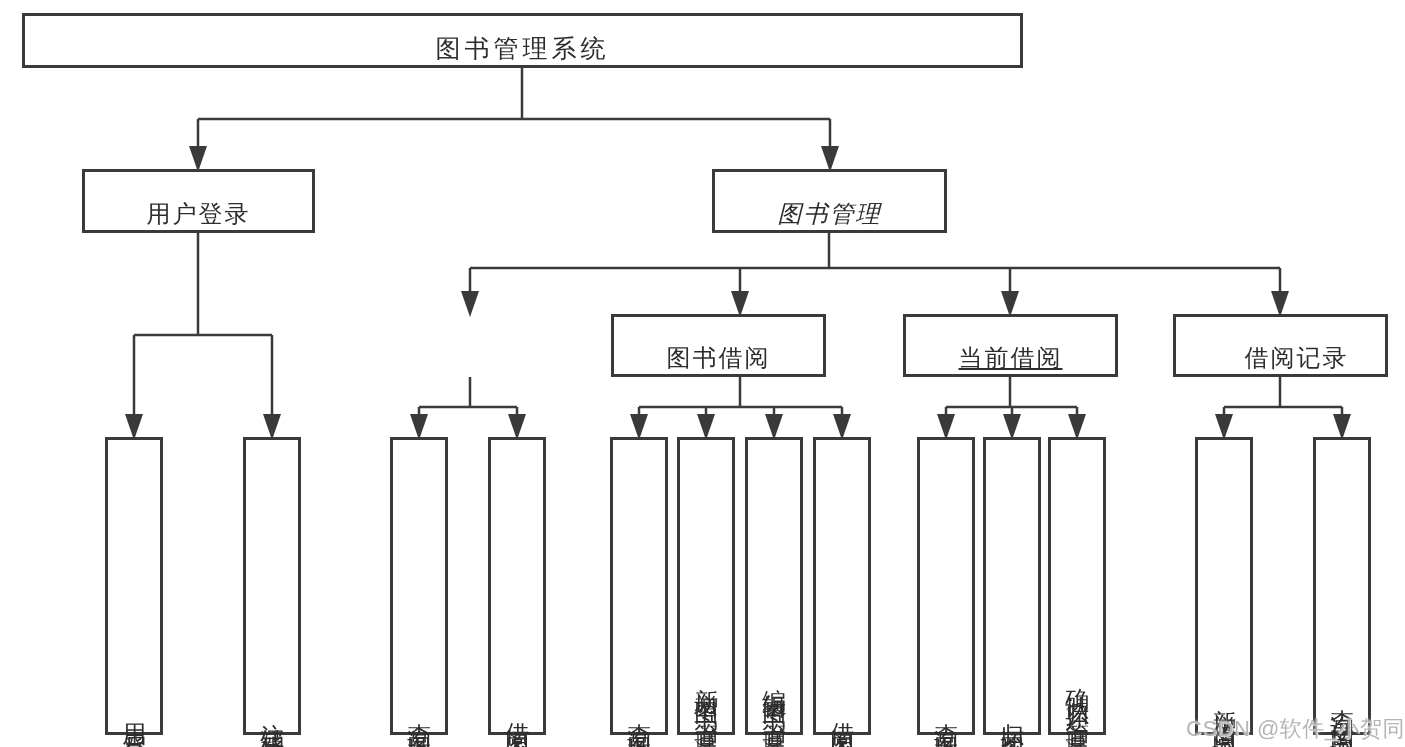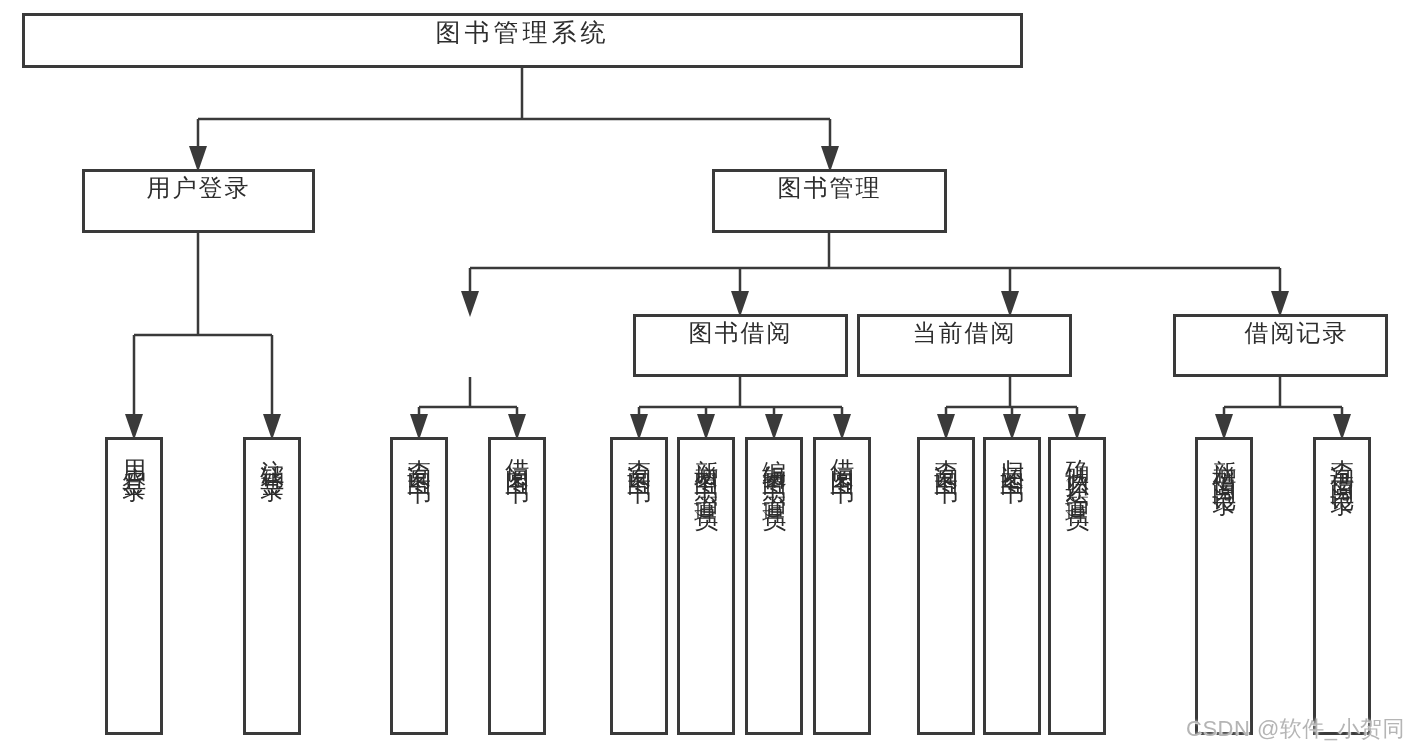--- a/index.html
+++ b/index.html
@@ -16,35 +16,35 @@
     left: 0; top: 0;
     width: 1405px; height: 747px;
     pointer-events: none;
   }
   .box {
     position: absolute;
     background: #ffffff;
     border: 3px solid #3a3a3a;
     box-sizing: border-box;
     display: flex;
-    align-items: flex-start;
+    align-items: flex-end;
     justify-content: center;
     color: #2d2d2d;
     z-index: 2;
   }
   .root-box  { left: 22px;  top: 13px;  width: 1001px; height: 55px; }
   .root-box span { font-size: 25px; letter-spacing: 4px; }
   .lvl2 { top: 169px; height: 64px; }
   .lvl2 span, .lvl3 span { font-size: 24px; letter-spacing: 2px; }
   .b-user { left: 82px;  width: 233px; }
-  .b-book { left: 712px; width: 235px; }
+  .b-book { left: 712px; width: 235px; font-style: italic; }
   .lvl3 { top: 314px; height: 63px; width: 215px; }
   .g-new     { left: 363px; }
-  .g-borrow  { left: 633px; }
-  .g-current { left: 857px; }
+  .g-borrow  { left: 611px; }
+  .g-current { left: 903px; text-decoration: underline; }
   .g-record  { left: 1173px; padding-left: 32px; }
   .leaf { top: 437px; width: 58px; height: 298px; }
   .leaf span {
     writing-mode: vertical-rl;
     text-orientation: mixed;
     font-size: 24px;
     letter-spacing: 7px;
     line-height: 1.1;
   }
   .l1  { left: 105px; }

